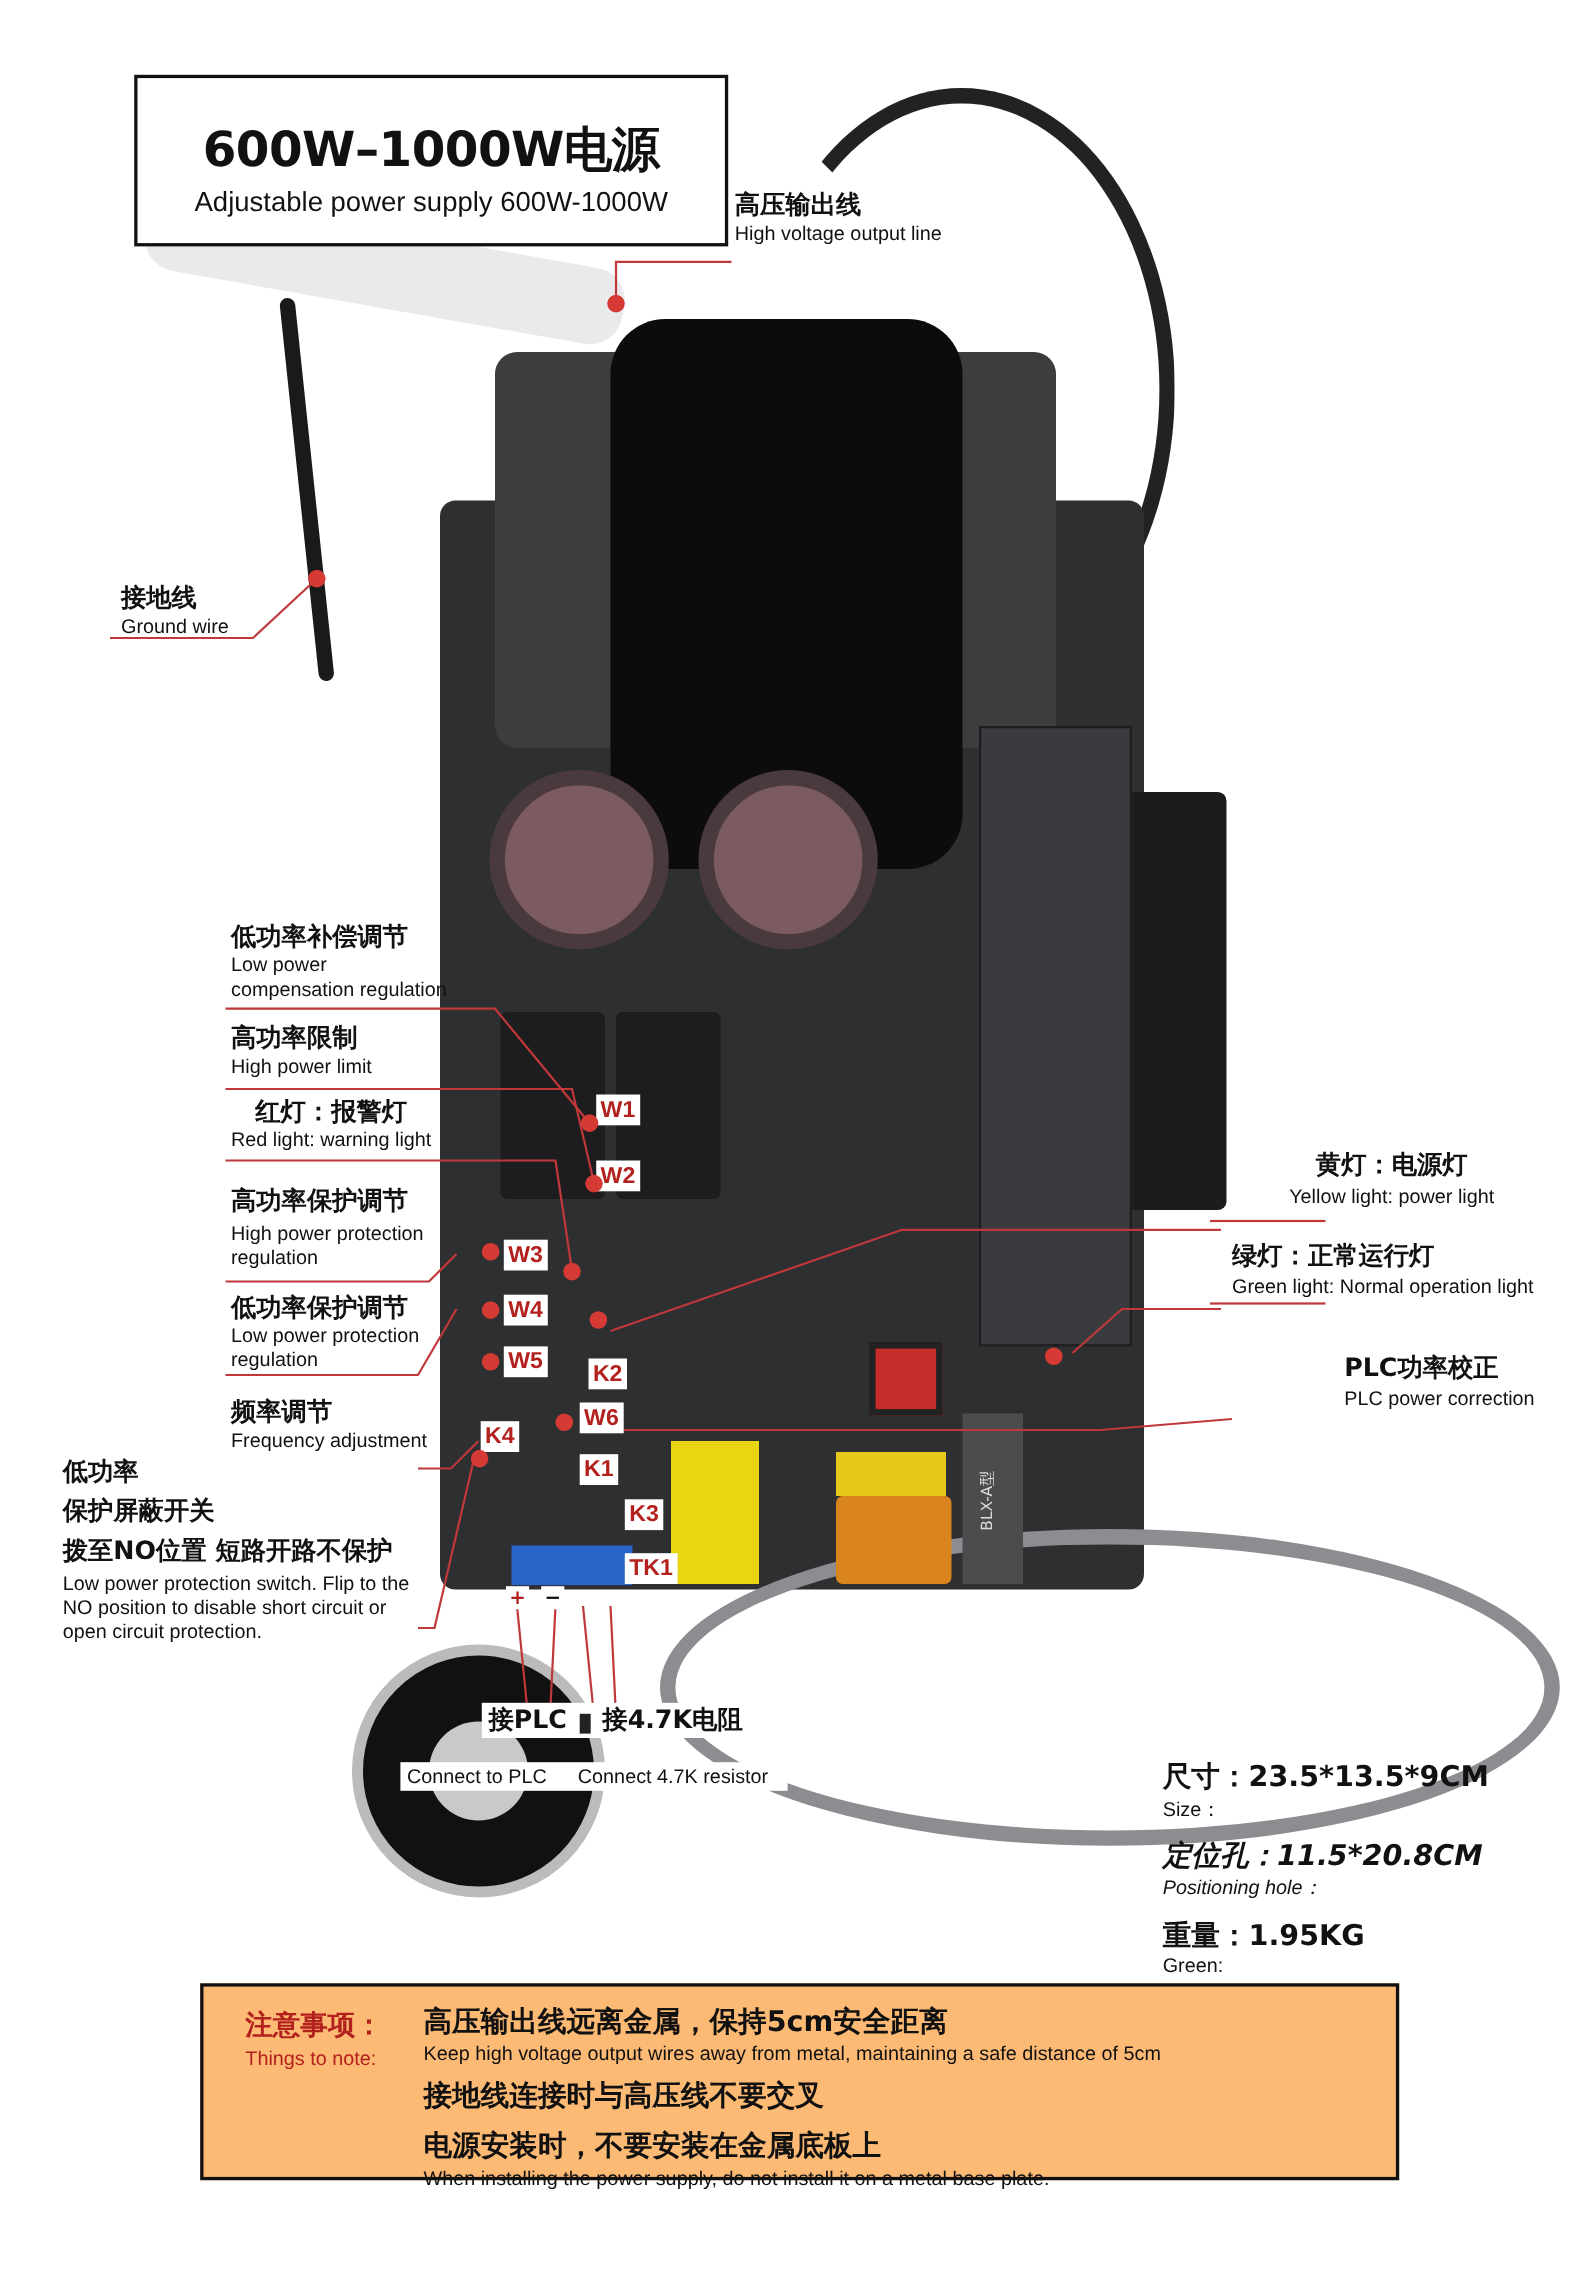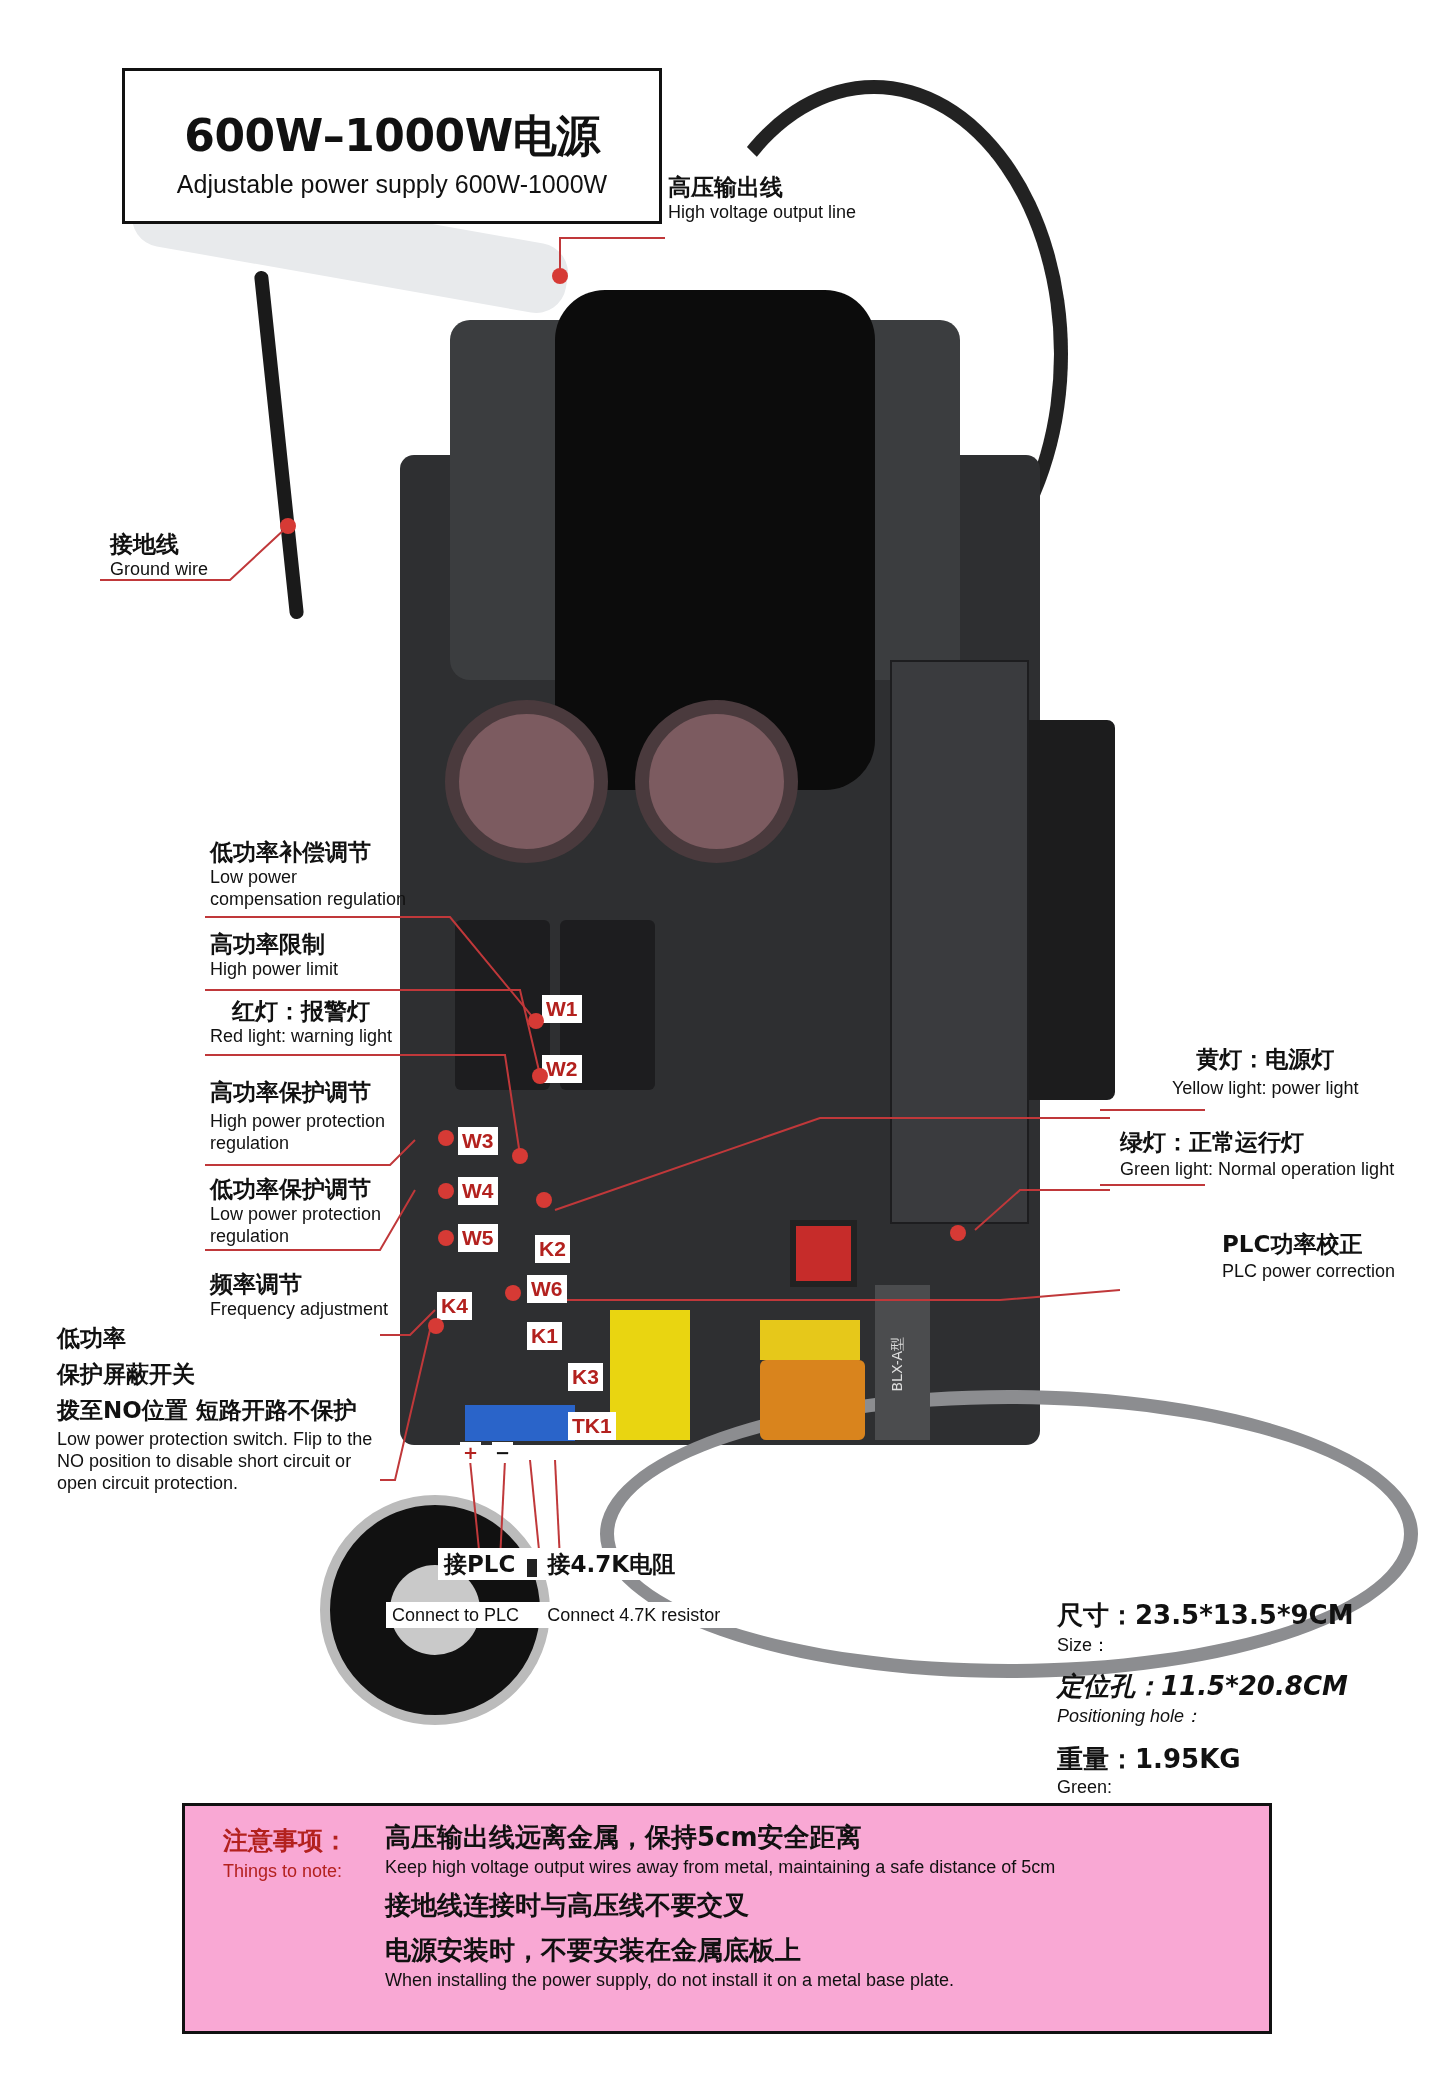--- a/index.html
+++ b/index.html
@@ -14,21 +14,21 @@
   .lbl { position:absolute; z-index:6; }
   .tag { position:absolute; background:#fff; color:#b3211e; font-family:"Liberation Sans",sans-serif; font-size:21px; font-weight:bold; padding:1px 4px; z-index:7; line-height:26px; }
   .dot { position:absolute; width:16px; height:16px; border-radius:50%; background:#d63a35; z-index:8; }
   svg.lines { position:absolute; left:0; top:0; z-index:4; }
   .pcb { position:absolute; left:400px; top:455px; width:640px; height:990px; background:#2e2f31; border-radius:14px; z-index:1; }
   .heatsink { position:absolute; left:890px; top:660px; width:135px; height:560px; background:#3a3b3e; border:2px solid #1d1d1f; z-index:2; }
   .fan { position:absolute; left:1015px; top:720px; width:100px; height:380px; background:#1c1c1d; border-radius:8px; z-index:1; }
   .transformer { position:absolute; left:450px; top:320px; width:510px; height:360px; background:#3b3d3f; border-radius:20px; z-index:2; }
   .coil { position:absolute; left:555px; top:290px; width:320px; height:500px; background:#0c0c0c; border-radius:50px; z-index:3; }
   .cap { position:absolute; width:135px; height:135px; border-radius:50%; background:#7c5b60; border:14px solid #4a3a3d; z-index:3; }
-  .note-box { left:182px; top:1803px; width:1090px; height:231px; border:3px solid #111; box-sizing:border-box; background:#f9a8d4; z-index:5;text-decoration:underline; }
+  .note-box { left:182px; top:1803px; width:1090px; height:179px; border:3px solid #111; box-sizing:border-box; background:#fdba74; z-index:5;text-decoration:underline; }
   .note-head-zh { color:#b3211e; font-weight:bold; font-size:25px; }
   .note-head-en { color:#b3211e; font-family:"Liberation Sans",sans-serif; font-size:18px; }
   .note-zh { font-weight:bold; font-size:26px; white-space:nowrap; }
   .note-en { font-family:"Liberation Sans",sans-serif; font-size:18px; white-space:nowrap; }
   .spec-zh { font-weight:bold; font-size:26px; white-space:nowrap; }
   .spec-en { font-family:"Liberation Sans",sans-serif; font-size:18px; }
   .dial { position:absolute; left:320px; top:1495px; width:210px; height:210px; border-radius:50%; background:#111; border:10px solid #bbb; z-index:3; }
   .dial-knob { position:absolute; left:60px; top:60px; width:90px; height:90px; border-radius:50%; background:#c9c9c9; }
   .cable { position:absolute; border:14px solid #8c8d90; border-radius:50%; z-index:2; }
   .conn-box { background:#fff; position:absolute; z-index:7; padding:2px 6px; }
@@ -184,21 +184,21 @@
 <div class="lbl" style="left:1222px;top:1230px;">
   <div class="zh">PLC功率校正</div>
   <div class="en" style="margin-top:2px;">PLC power correction</div>
 </div>
 
 <div class="conn-box" style="left:438px;top:1548px;">
   <span class="zh">接PLC</span>
   <span style="display:inline-block;width:10px;height:18px;background:#222;margin:0 6px;vertical-align:middle;"></span>
   <span class="zh">接4.7K电阻</span>
 </div>
-<div class="conn-box" style="left:386px;top:1602px;width:340px;">
+<div class="conn-box" style="left:364px;top:1602px;width:340px;">
   <span class="en">Connect to PLC</span>
   <span style="display:inline-block;width:18px;"></span>
   <span class="en">Connect 4.7K resistor</span>
 </div>
 
 <div class="lbl" style="left:1057px;top:1598px;">
   <div>
     <span class="spec-zh">尺寸：</span><span class="spec-zh">23.5*13.5*9CM</span>
     <div class="spec-en">Size：</div>
   </div>

